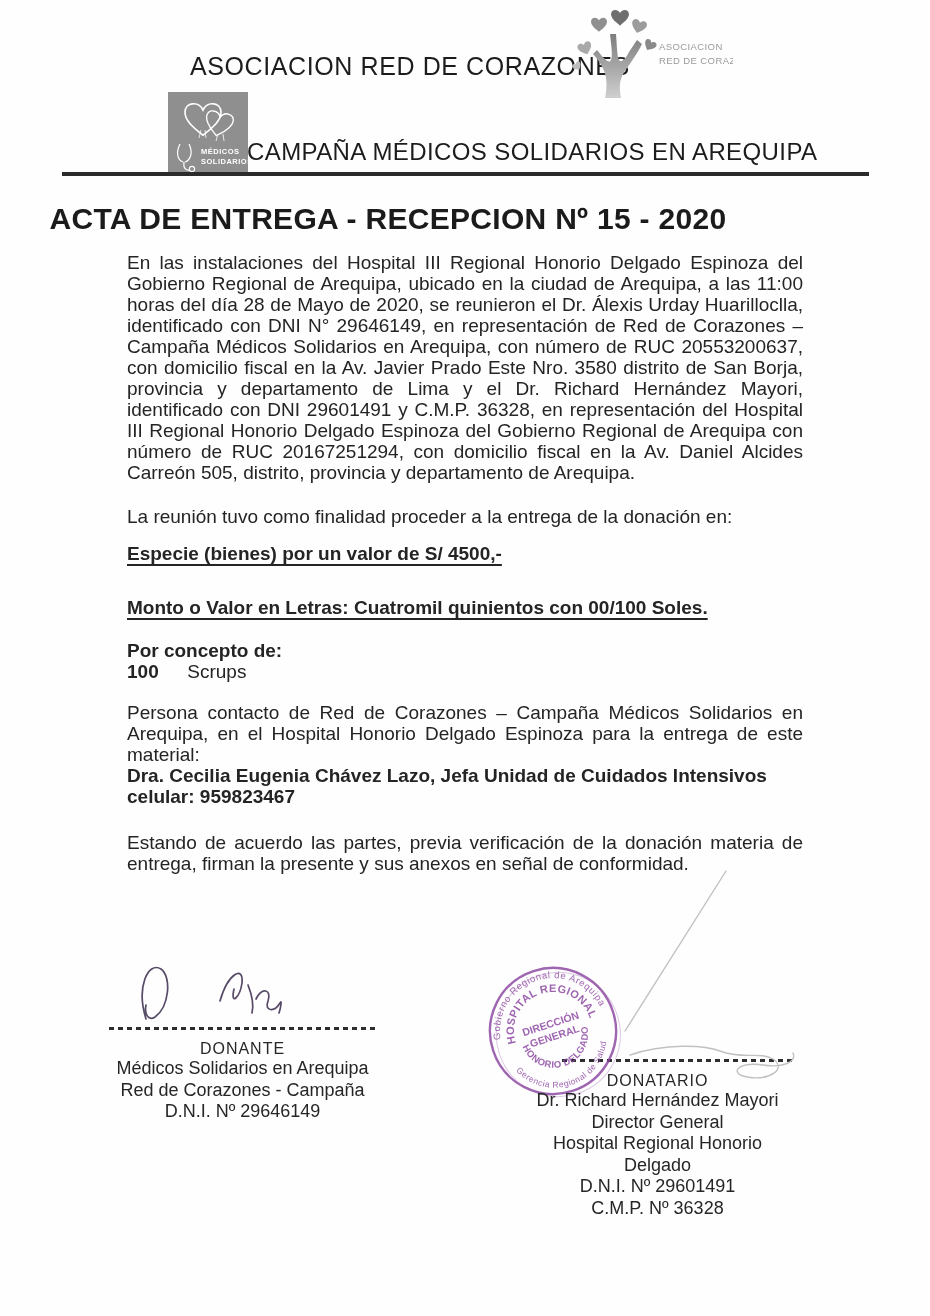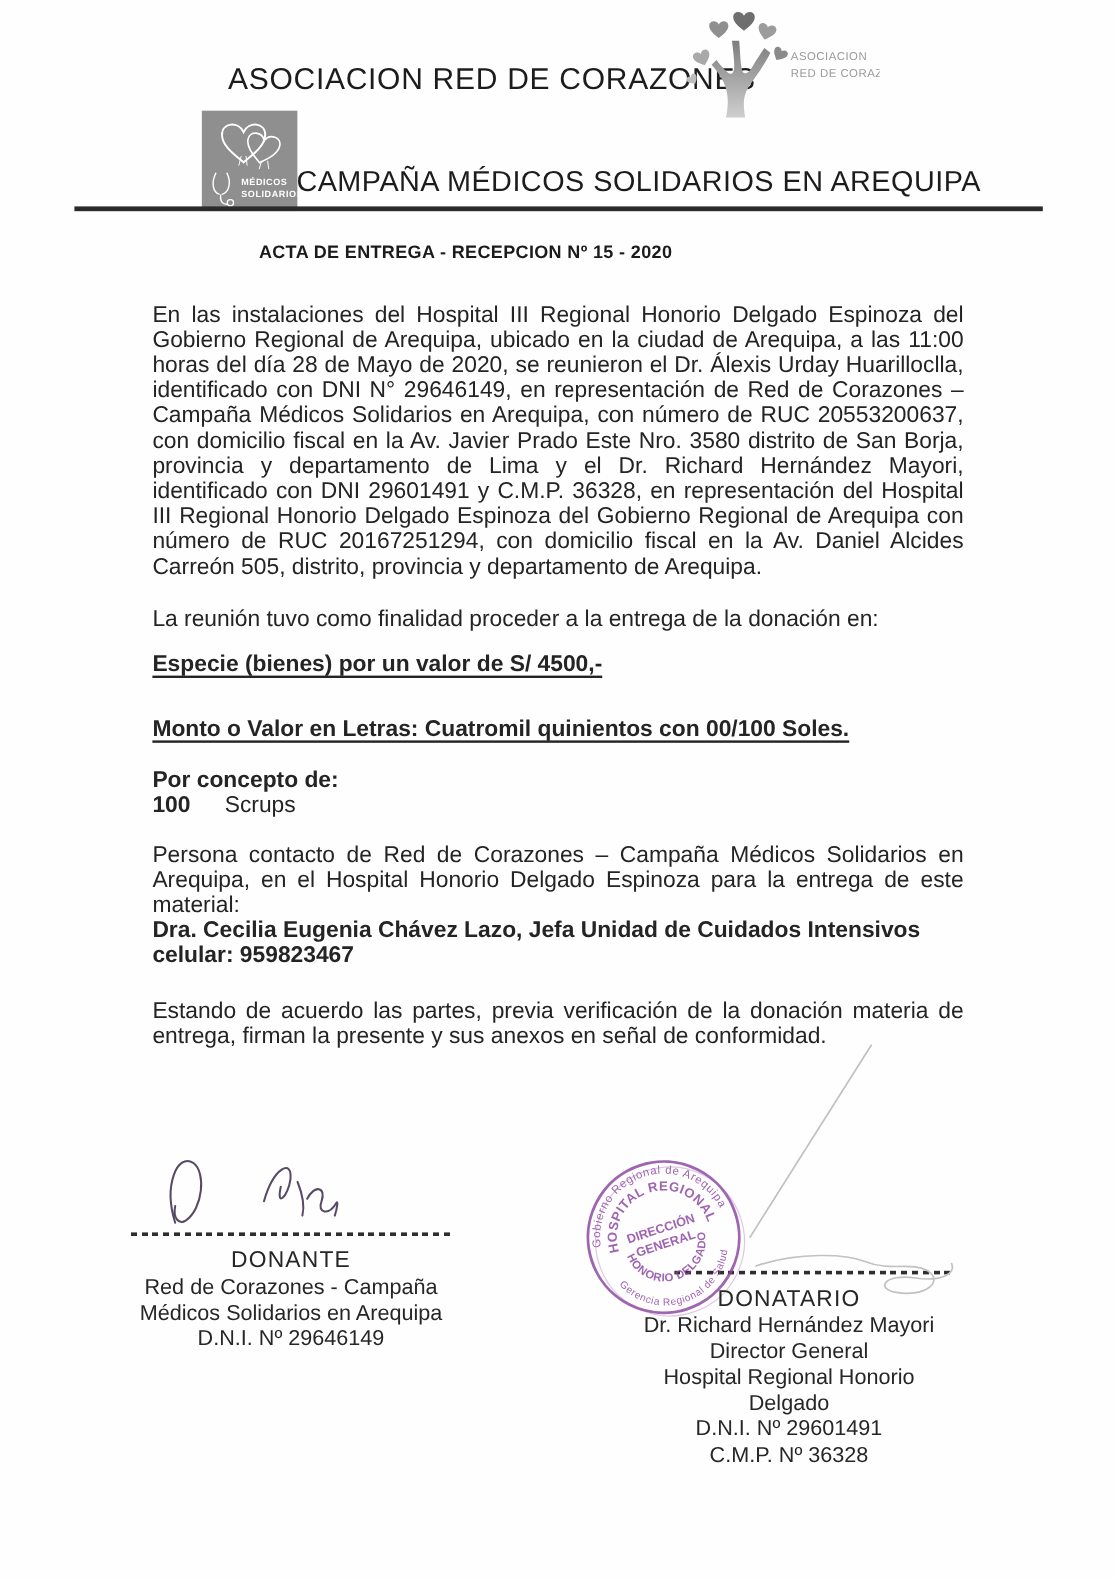--- a/index.html
+++ b/index.html
@@ -24,21 +24,21 @@
     font-size:24px;letter-spacing:.4px;color:#1c1c1c;
     white-space:nowrap;
   }
   .header-rule{
     position:absolute;left:62px;top:172px;
     width:807px;height:4px;background:#2b2b2b;
   }
   
   .doc-title{
     position:absolute;left:0;top:202px;width:776px;
-    text-align:center;font-size:15px;font-weight:bold;
+    text-align:center;font-size:30px;font-weight:bold;
     letter-spacing:.3px;color:#1b1b1b;
   }
   
   .body-block{
     position:absolute;left:127px;top:252px;width:676px;
     font-size:19px;line-height:21px;color:#242424;
   }
   .jp{text-align:justify;margin:0;}
   .bold-underline{
     font-weight:bold;
@@ -58,21 +58,21 @@
   
   .sig-block{position:absolute;text-align:center;color:#262626;}
   .sig-left{left:105px;top:955px;width:275px;}
   .sig-right{left:520px;top:986px;width:275px;}
   .dash-line{
     height:3px;
     background:repeating-linear-gradient(90deg,#2e2e2e 0 5px,transparent 5px 9px);
   }
   .sig-left .dash-line{margin:72px 4px 0 4px;}
   .sig-right .dash-line{margin:73px 0 0 42px;width:233px;}
-  .sig-role{font-size:19px;letter-spacing:1px;margin-top:10px;}
+  .sig-role{font-size:16px;letter-spacing:1px;margin-top:10px;}
   .sig-line{font-size:18px;line-height:21.5px;}
   .sig-right .sig-role,.sig-right .sig-line{position:relative;z-index:3;}
   .stamp-wrap{position:absolute;left:478px;top:956px;z-index:2;}
   .pen-overlay{position:absolute;left:585px;top:855px;z-index:1;}
   .donante-sig{position:absolute;left:128px;top:955px;}
   svg text{font-family:"Liberation Sans","DejaVu Sans",sans-serif;}
 </style>
 </head>
 <body>
 
@@ -136,22 +136,22 @@
       <path d="M18,64 C8,32 20,6 33,14 C44,22 41,52 27,62 C21,66 16,60 18,50"></path>
       <path d="M92,46 C100,18 116,10 114,28 C112,42 102,52 106,34"></path>
       <path d="M120,30 C124,40 126,50 124,58"></path>
       <path d="M128,44 C134,32 144,34 140,46 C136,56 146,58 152,48 C154,44 153,52 151,58"></path>
     </g>
   </svg>
 
   <div class="sig-block sig-left">
     <div class="dash-line"></div>
     <div class="sig-role">DONANTE</div>
+    <div class="sig-line">Médicos Solidarios en Arequipa</div>
     <div class="sig-line">Red de Corazones - Campaña</div>
-    <div class="sig-line">Médicos Solidarios en Arequipa</div>
     <div class="sig-line">D.N.I. Nº 29646149</div>
   </div>
 
   <svg class="pen-overlay" width="260" height="260" viewBox="0 0 260 260">
     <g fill="none" stroke="#c2c1c1" stroke-width="1.4" stroke-linecap="round">
       <path d="M141,16 L40,176"></path>
       <path d="M45,200 C80,188 120,190 135,196 C158,205 175,196 188,204 C202,213 186,226 162,222 C144,219 152,206 178,210 C198,213 212,207 208,198"></path>
     </g>
   </svg>
 

